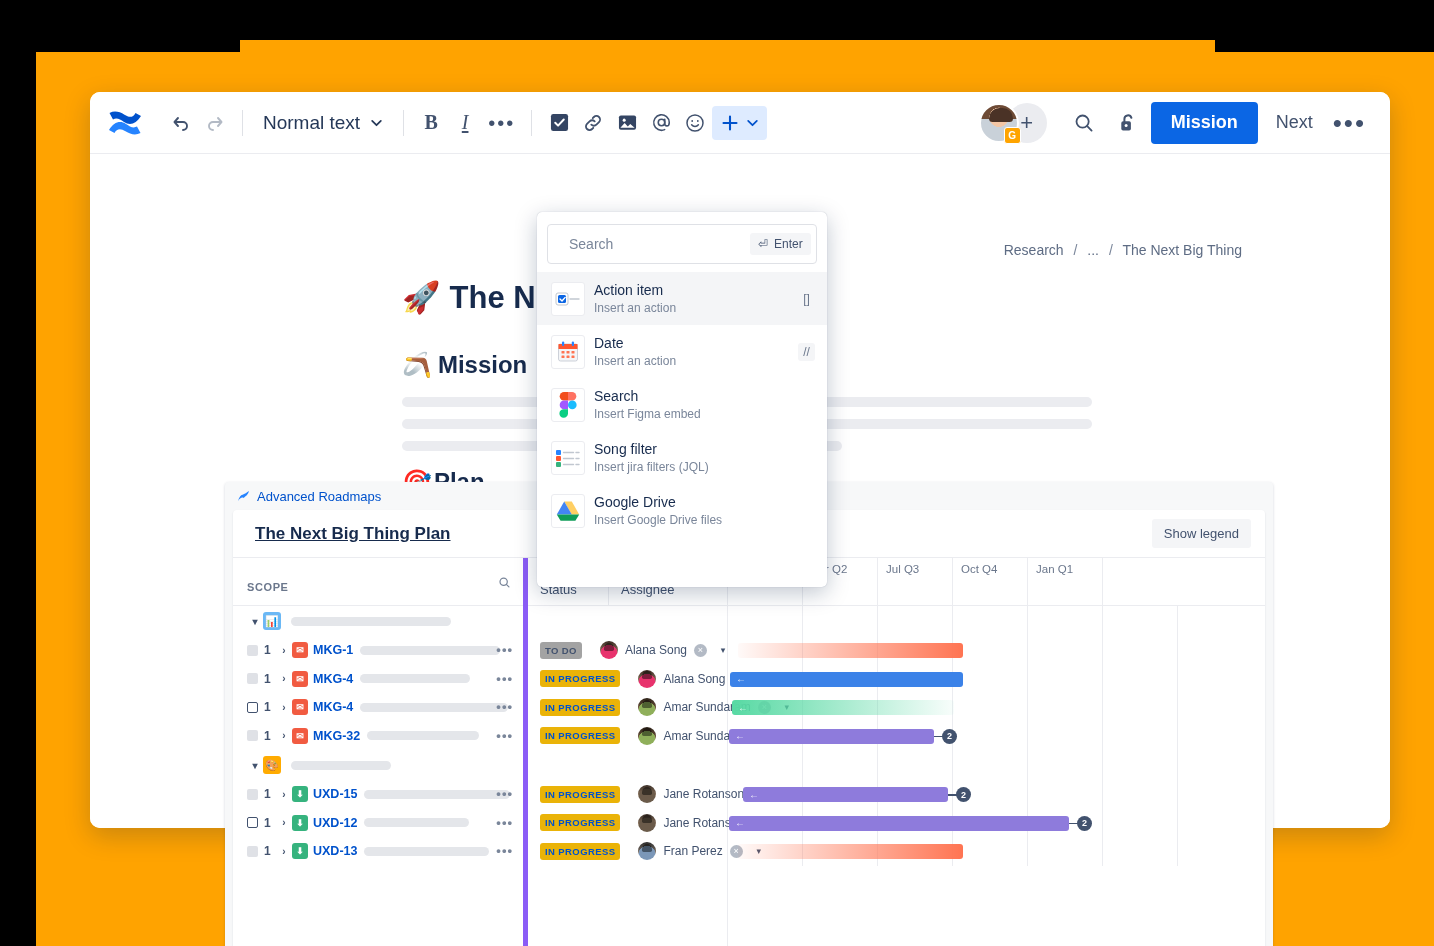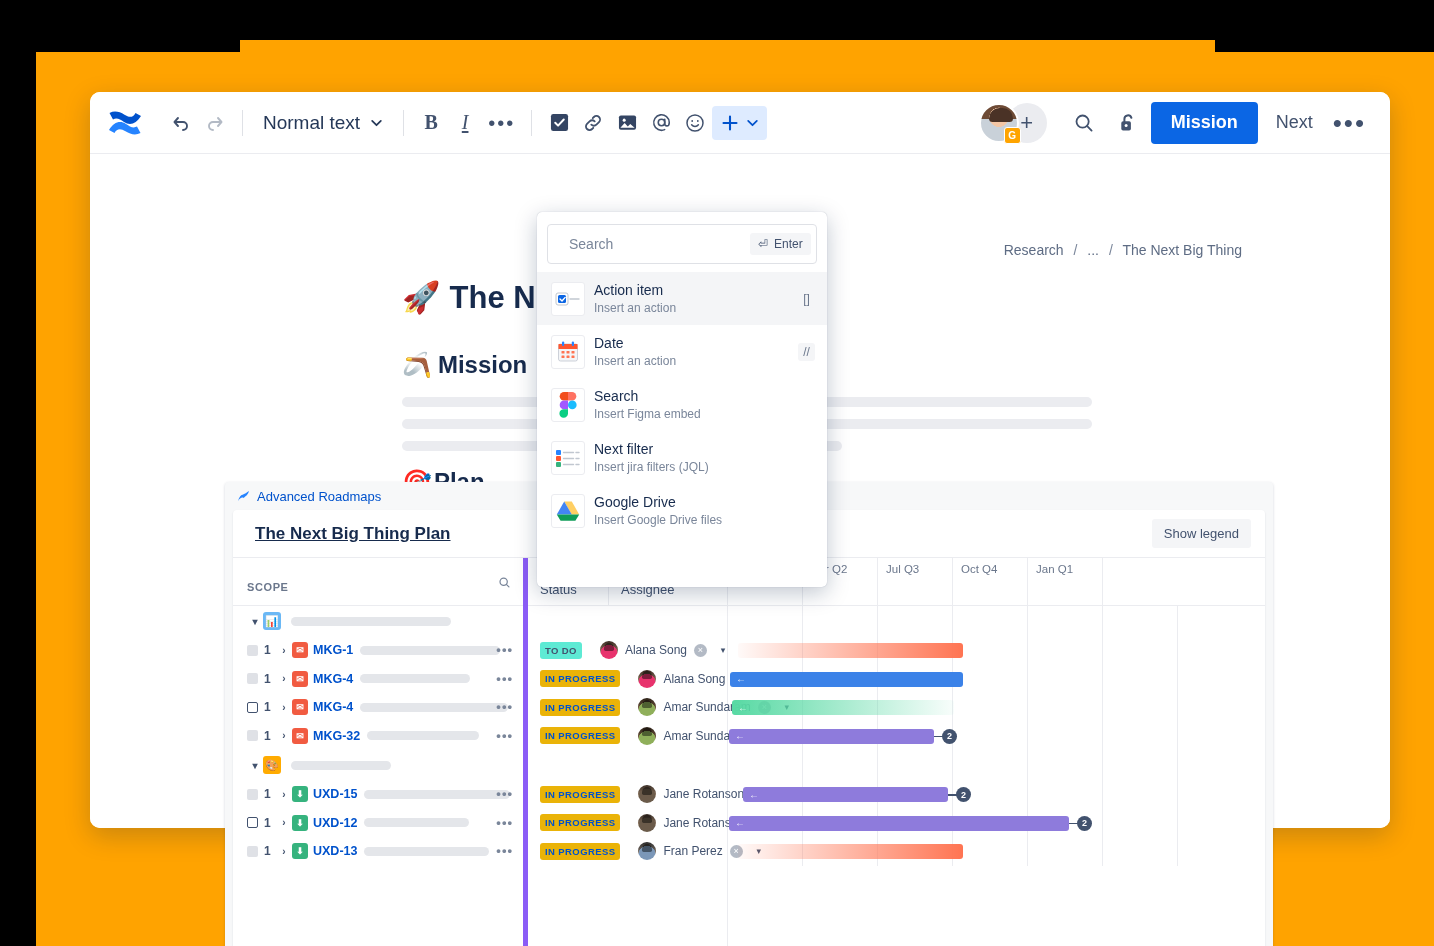--- a/index.html
+++ b/index.html
@@ -265,21 +265,21 @@
     position: absolute; right: 10px; color: #7A869A; font-size: 13px;
     letter-spacing: 1px; line-height: 6px;
   }
 
   
   .fl-row { display: flex; align-items: center; padding-left: 12px; height: 28.5px; }
   .status-badge {
     font-size: 9.5px; font-weight: 700; letter-spacing: .4px;
     border-radius: 3px; padding: 3px 5px; white-space: nowrap;
   }
-  .st-todo { background: #5eead4; color: #42526E; }
+  .st-todo { background: #a3a3a3; color: #42526E; }
   .st-prog { background: #eab308; color: #0052CC; }
   .assignee-cell { display: flex; align-items: center; gap: 7px; padding-left: 18px; flex: 1; }
   .av {
     width: 18px; height: 18px; border-radius: 50%; flex: none; overflow: hidden; position: relative;
   }
   .av:after { content:""; position:absolute; left:4px; top:1.5px; width:10px; height:8px;
               background: rgba(0,0,0,.45); border-radius: 6px 6px 2px 2px; }
   .asg-name { font-size: 12px; color: #42526E; white-space: nowrap; }
   .asg-clear {
     width: 13px; height: 13px; border-radius: 50%; background: #B3BAC5; color: #fff;
@@ -531,21 +531,21 @@
                 <rect x="1" y="2" width="5" height="5" rx="1" fill="#2684FF"></rect>
                 <rect x="1" y="8" width="5" height="5" rx="1" fill="#FF5630"></rect>
                 <rect x="1" y="14" width="5" height="5" rx="1" fill="#36B37E"></rect>
                 <g stroke="#C1C7D0" stroke-width="1.4" stroke-linecap="round">
                   <path d="M8.5 4.5h10M21 4.5h3"></path>
                   <path d="M8.5 10.5h10M21 10.5h3"></path>
                   <path d="M8.5 16.5h10M21 16.5h3"></path>
                 </g>
               </svg>
             </span>
-            <span class="mi-text"><span class="mi-title">Next filter</span><div class="mi-sub">Insert jira filters (JQL)</div></span>
+            <span class="mi-text"><span class="mi-title">Song filter</span><div class="mi-sub">Insert jira filters (JQL)</div></span>
           </div>
           <div class="menu-item">
             <span class="mi-icon">
               <svg width="24" height="22" viewBox="0 0 24 22">
                 <path d="M8.2 1.5h7.6l7.4 13h-7.6z" fill="#FFCF63"></path>
                 <path d="M.8 14.5L8.2 1.5l7.6 13z" fill="#4285F4"></path>
                 <path d="M.8 14.5h22.4l-3.8 6.2H4.6z" fill="#0F9D58"></path>
                 <path d="M8.2 1.5l7.6 13H.8z" fill="#3B7DEC" opacity="0"></path>
               </svg>
             </span>

